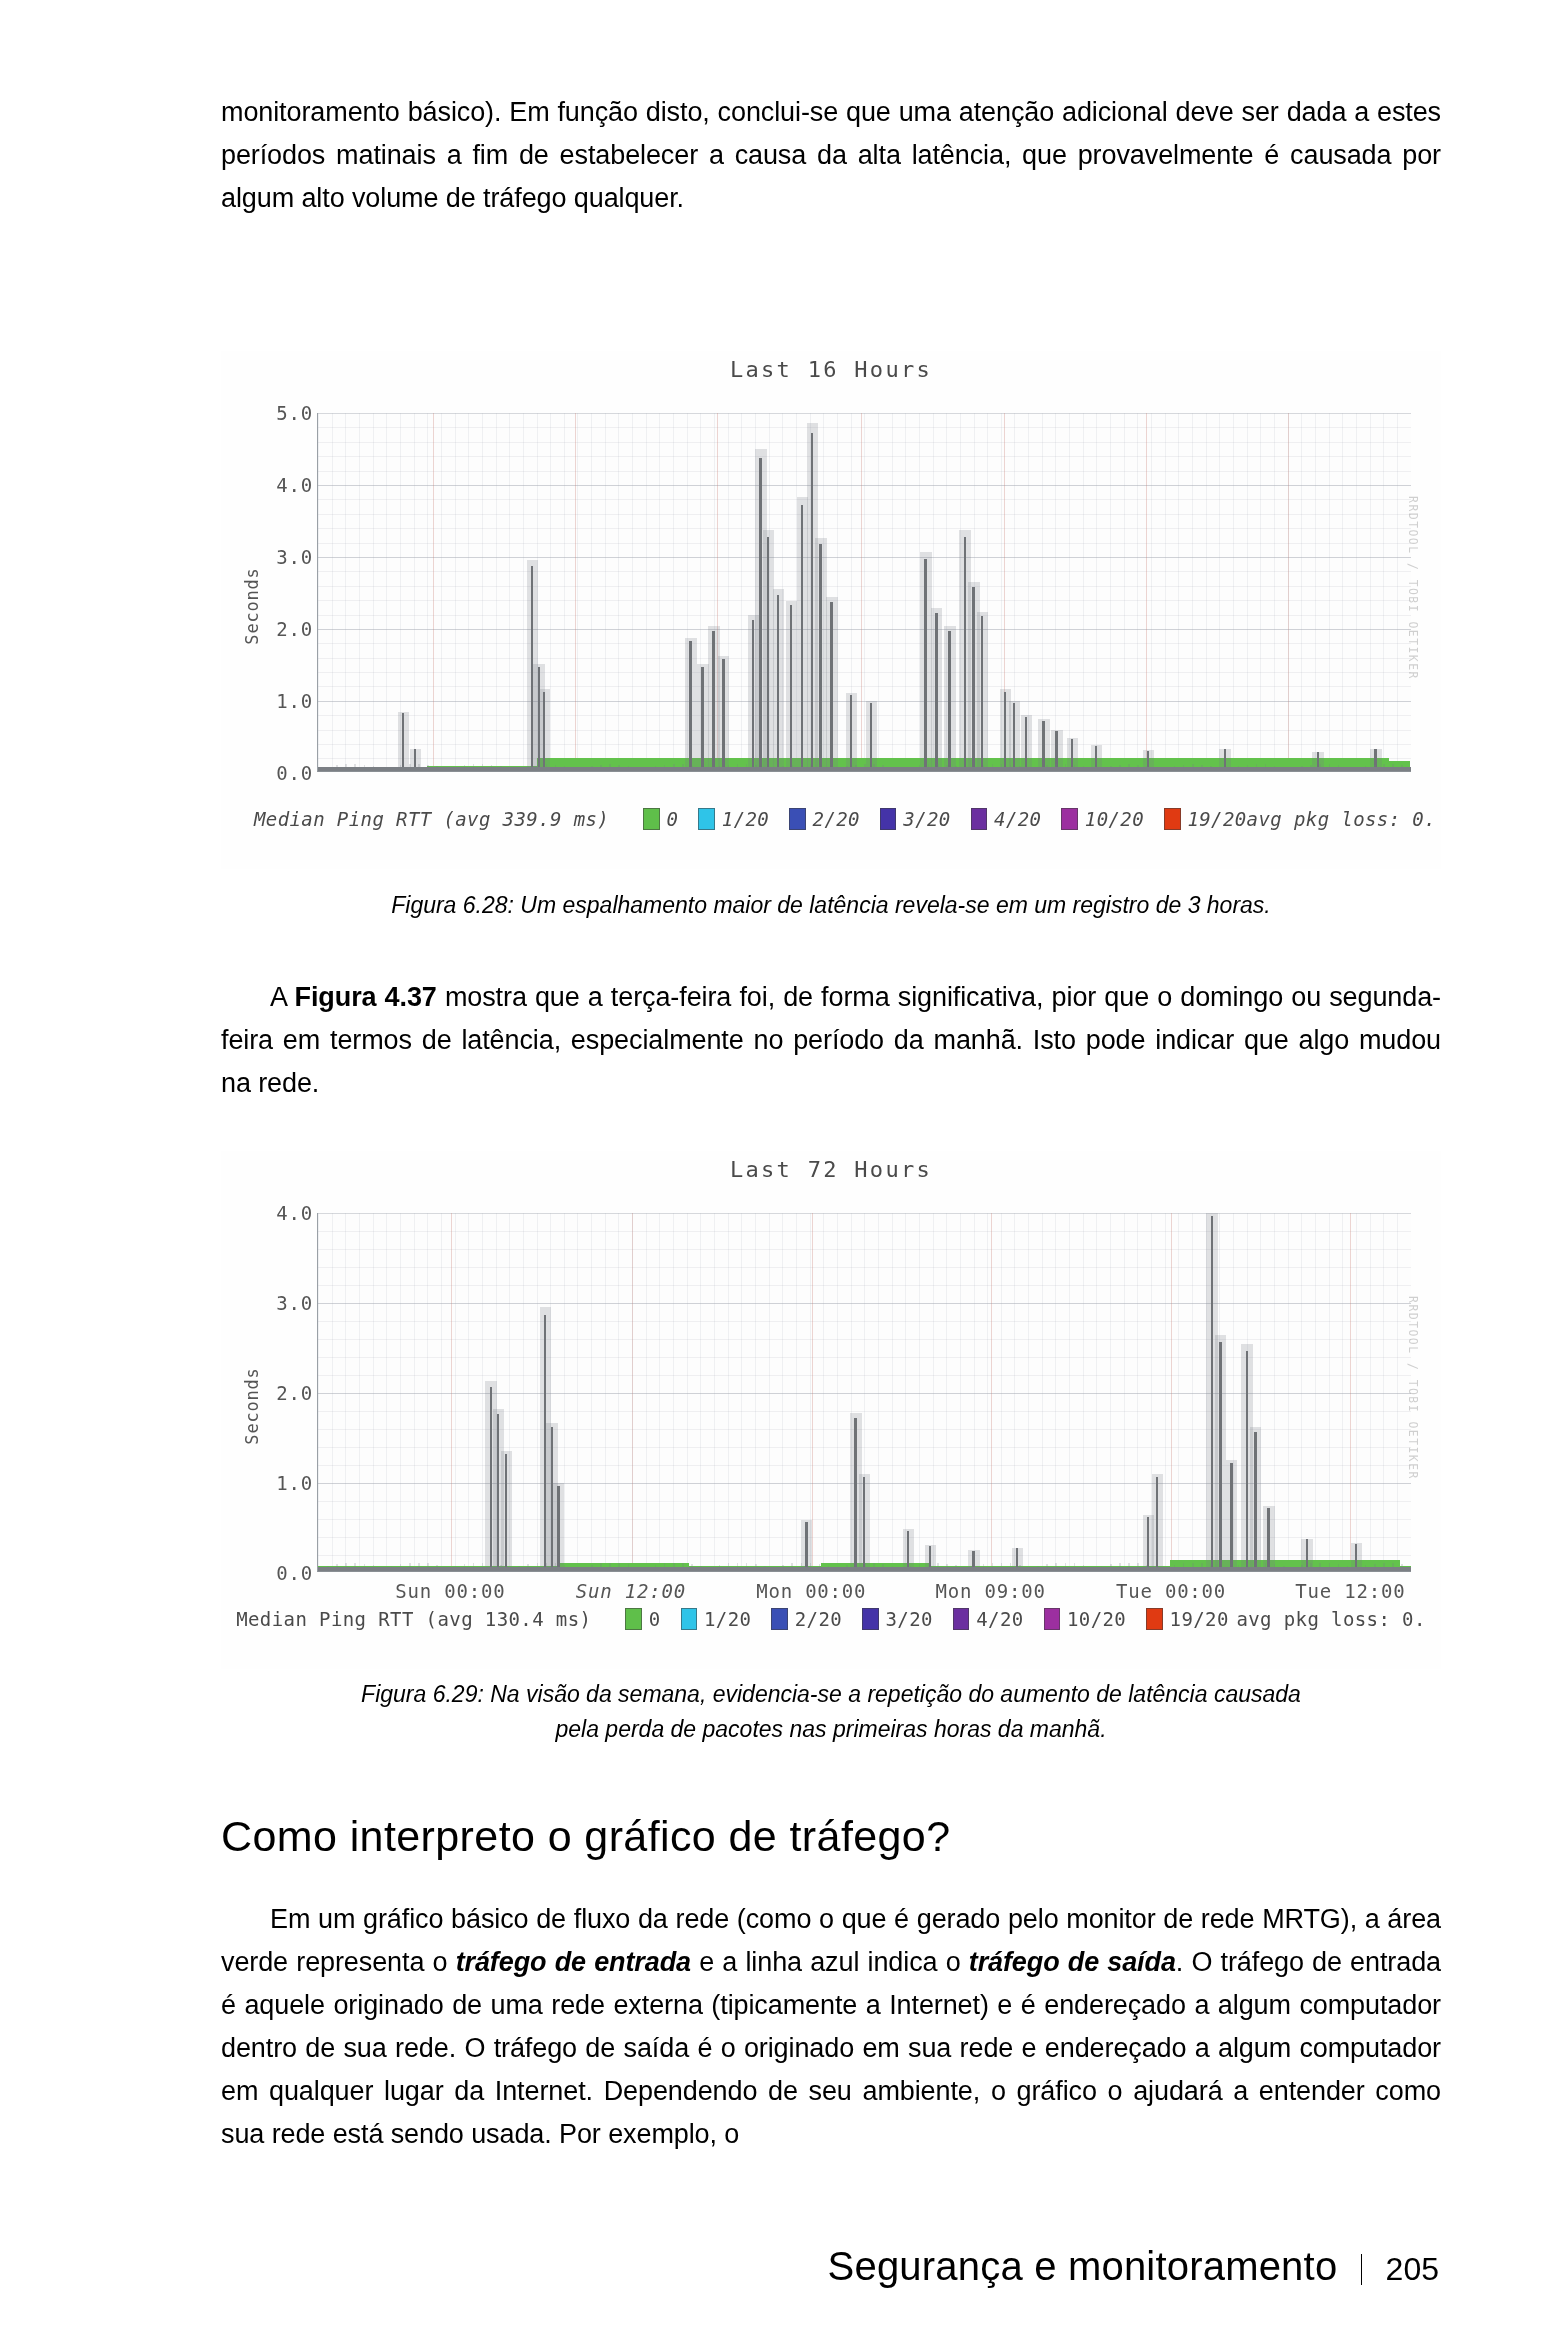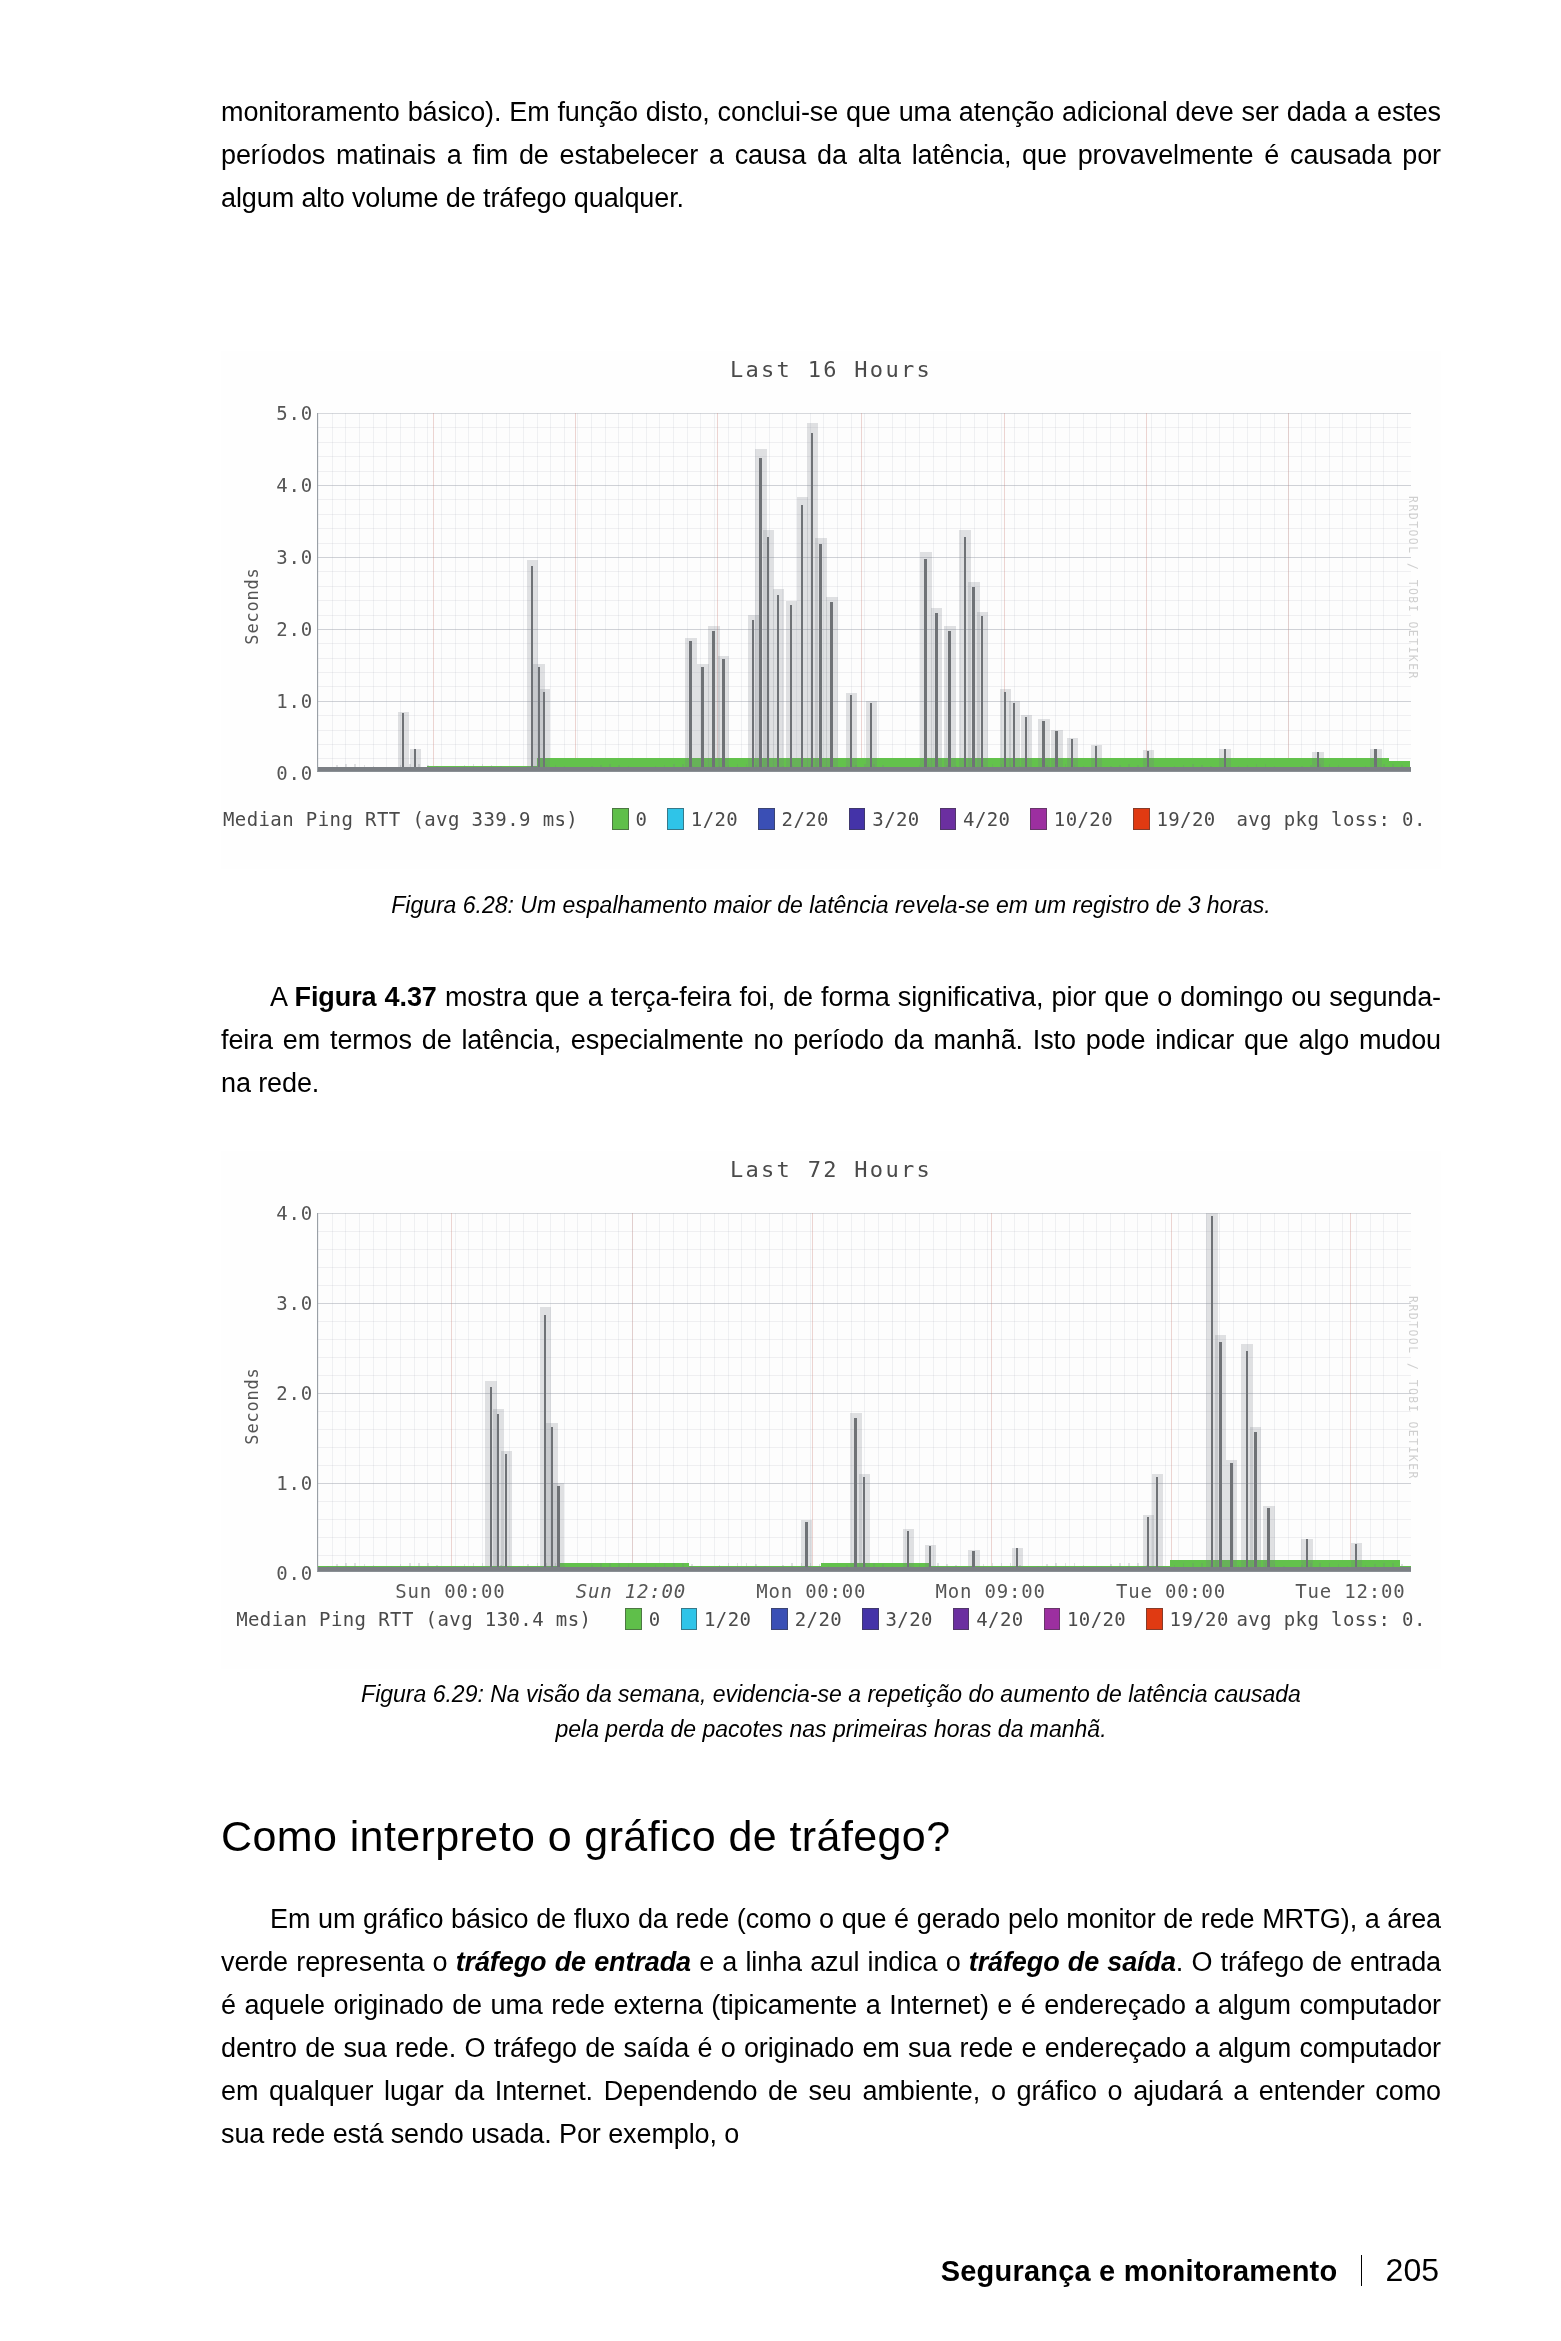--- a/index.html
+++ b/index.html
@@ -15,21 +15,21 @@
   .b{font-weight:bold;}
   .bi{font-weight:bold;font-style:italic;}
 
   h2.section{margin:0;font-size:43px;line-height:50px;font-weight:400;
              font-family:"Liberation Sans",sans-serif;letter-spacing:0.4px;}
 
   .caption{font-size:23px;line-height:35px;font-style:italic;text-align:center;
            font-family:"Liberation Sans",sans-serif;}
 
   .footer{position:absolute;left:0;right:0;bottom:53px;text-align:right;padding-right:122px;}
-  .footer .ftxt{font-size:29px;letter-spacing:0.2px;font-weight:bold;}
+  .footer .ftxt{font-size:40px;letter-spacing:0.2px;}
   .footer .fsep{display:inline-block;width:1.5px;height:30.5px;background:#000;
                 vertical-align:-4.6px;margin:0 20px;}
   .footer .fnum{font-size:32px;}
 
   
   .fig{position:absolute;left:221px;width:1220px;background:#fff;}
   .fig .frame{position:relative;width:100%;background:#fefefe;}
 
   .sp-title{text-align:center;font-family:"DejaVu Sans Mono",monospace;
             font-size:22px;letter-spacing:2.3px;color:#4a4a4a;padding-top:6.1px;}
@@ -418,21 +418,21 @@
             <div class="smoke" style="left: 97.5%; width: 1.5px; height: 6.4px;"></div>
             <div class="smoke" style="left: 98.3333%; width: 1.5px; height: 6.3px;"></div>
             <div class="smoke" style="left: 99.1667%; width: 1.5px; height: 5.4px;"></div>
             <div class="baseline"></div>
           </div>
         <div class="watermark" style="right:18.3px;top:23px;height:366px;">
             <span>RRDTOOL / TOBI OETIKER</span>
           </div>
       </div>
 
-      <div class="legend" id="lg1" style="top:457px;left:2px;right:15.2px;">
+      <div class="legend" id="lg1" style="top:457px;left:33px;right:15.2px;font-style:italic;">
         <span class="lbl">Median Ping RTT (avg 339.9 ms)</span>
         <span class="items">
             <span class="it">
               <span class="sw" style="background: rgb(95, 191, 74);"></span>
               <span>0</span>
             </span>
             <span class="it">
               <span class="sw" style="background: rgb(47, 196, 232);"></span>
               <span>1/20</span>
             </span>

